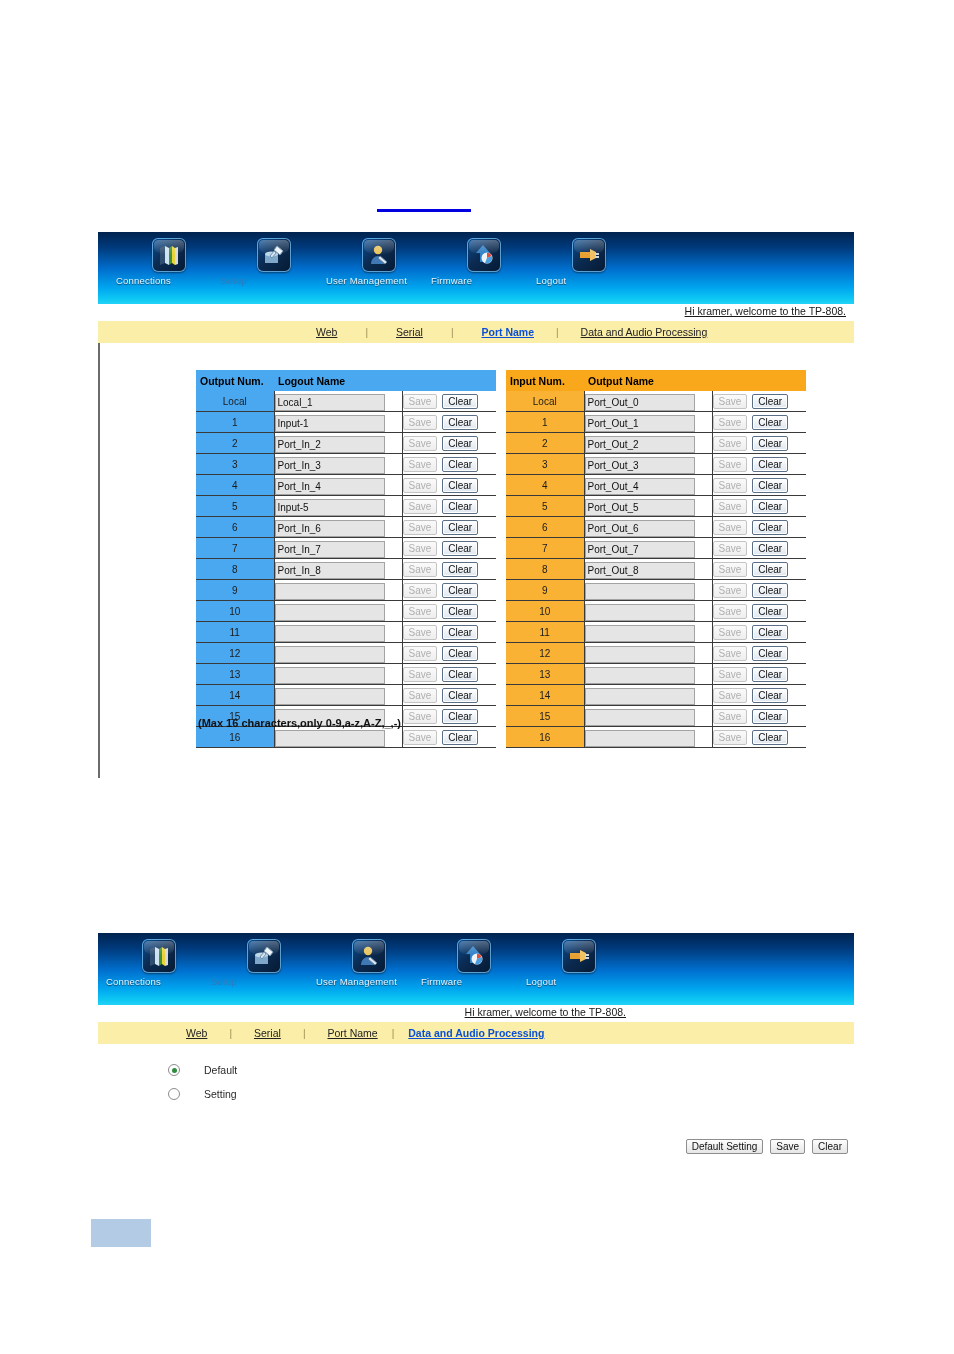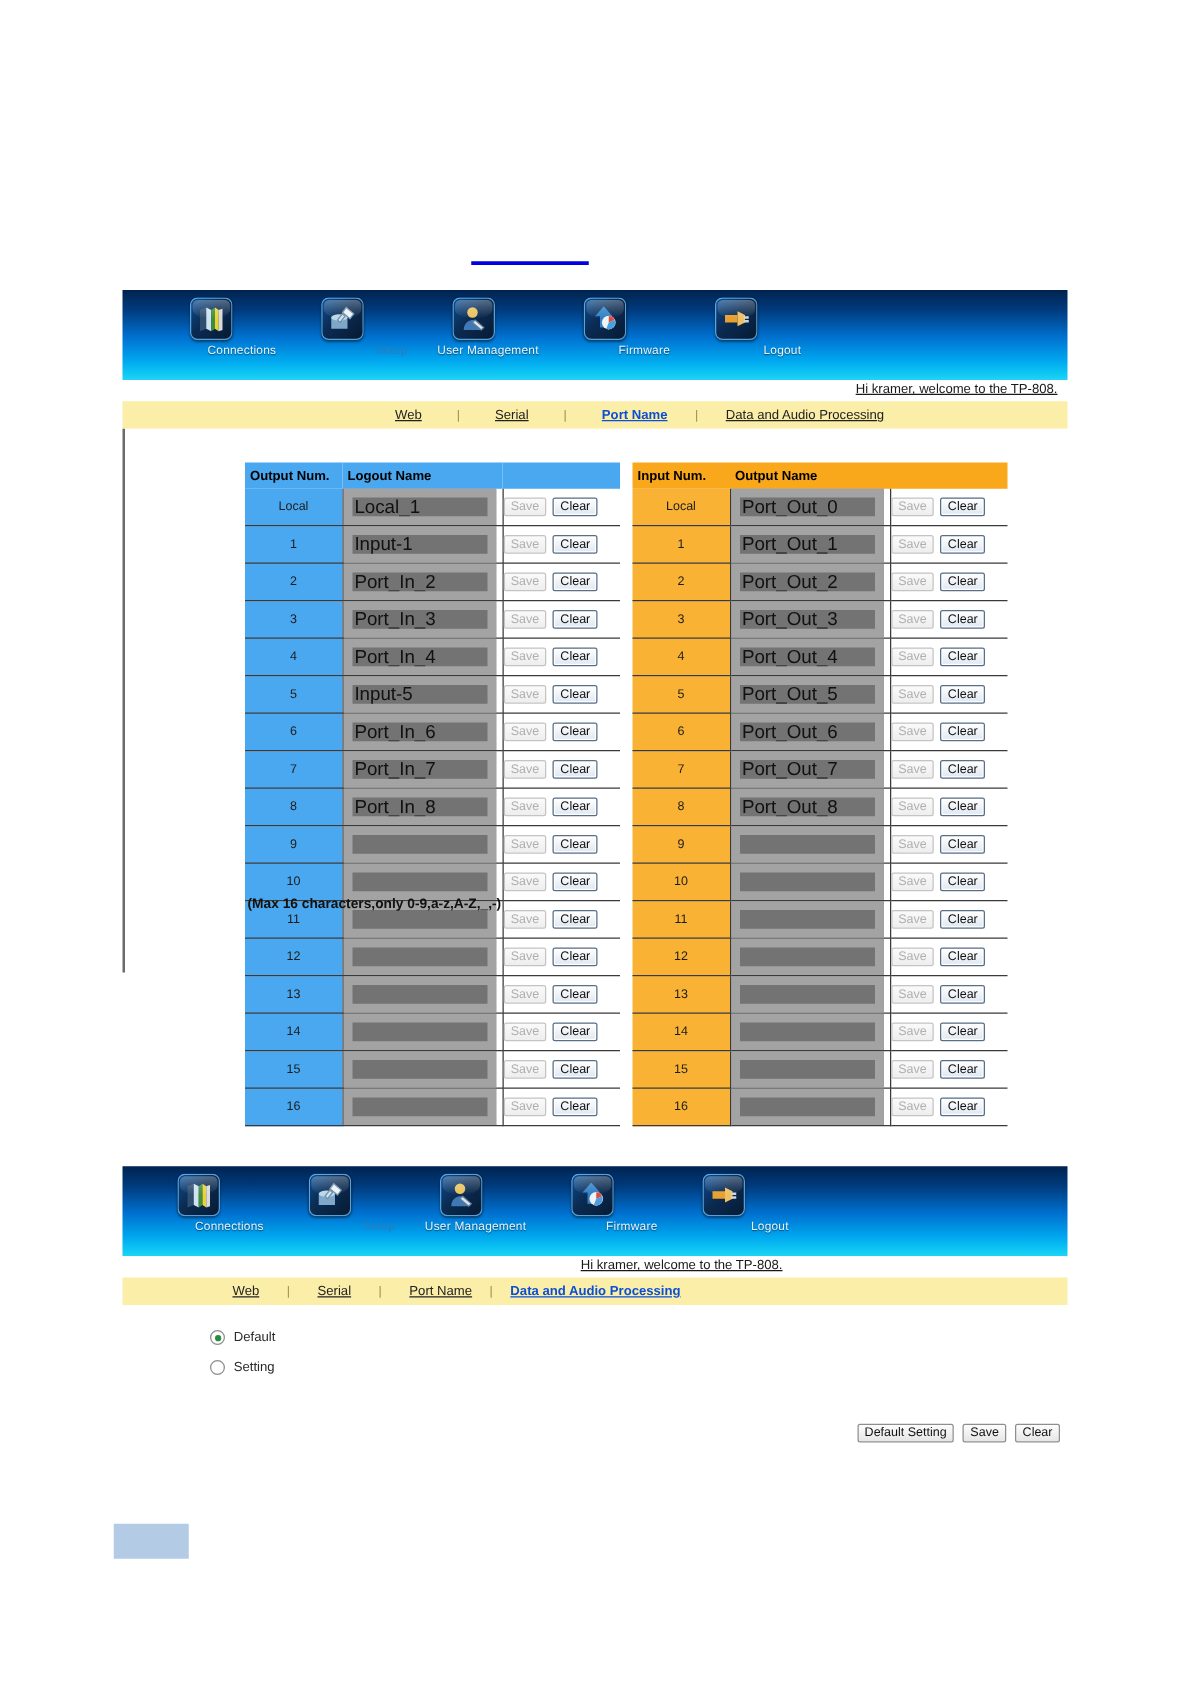--- a/index.html
+++ b/index.html
@@ -36,21 +36,21 @@
   .nav-items {
     position: absolute;
     left: 0; top: 0;
     height: 72px;
     display: flex;
     align-items: flex-start;
   }
   .nav-item {
     width: 105px;
     padding-top: 6px;
-    text-align: right;
+    text-align: left;
     cursor: pointer;
   }
   .nav-icon {
     width: 34px;
     height: 34px;
     margin: 0 auto;
     border-radius: 6px;
     position: relative;
     background: linear-gradient(135deg, #0a4f96 0%, #0b2b52 45%, #061a33 100%);
     box-shadow: inset 0 0 0 1px rgba(120,200,255,.75),
@@ -164,25 +164,25 @@
   .in-body td.num { background: #4aa8f0; }
   .out-body td.num { background: #f9b234; }
 
   td.namecell { padding-left: 5px; border-right: 1px solid #3a3a3a; }
   td.btncell  { padding-left: 4px; }
 
   input.namebox {
     width: 104px;
     height: 13px;
     font-family: "Liberation Sans", sans-serif;
-    font-size: 15px;
+    font-size: 10px;
     color: #111;
     padding: 1px 2px;
-    border: 7px solid #a3a3a3;
-    background: #737373;
+    border: 1px solid #a3a3a3;
+    background: #e5e5e5;
     box-sizing: content-box;
   }
   .mini-btn {
     font-family: "Liberation Sans", sans-serif;
     font-size: 10px;
     height: 15px;
     line-height: 13px;
     padding: 0 5px;
     border: 1px solid #8e8e8e;
     border-radius: 2px;
@@ -222,21 +222,21 @@
     position: relative;
     height: 120px;
     background: #fff;
   }
   .radio-row {
     position: absolute;
     font-size: 10.5px;
     color: #2a2a2a;
     display: flex;
     align-items: center;
-    gap: 7px;
+    gap: 24px;
   }
   .radio-dot {
     width: 10px; height: 10px;
     border-radius: 50%;
     border: 1px solid #8d8d8d;
     background: #fff;
     position: relative;
     display: inline-block;
     cursor: pointer;
   }

